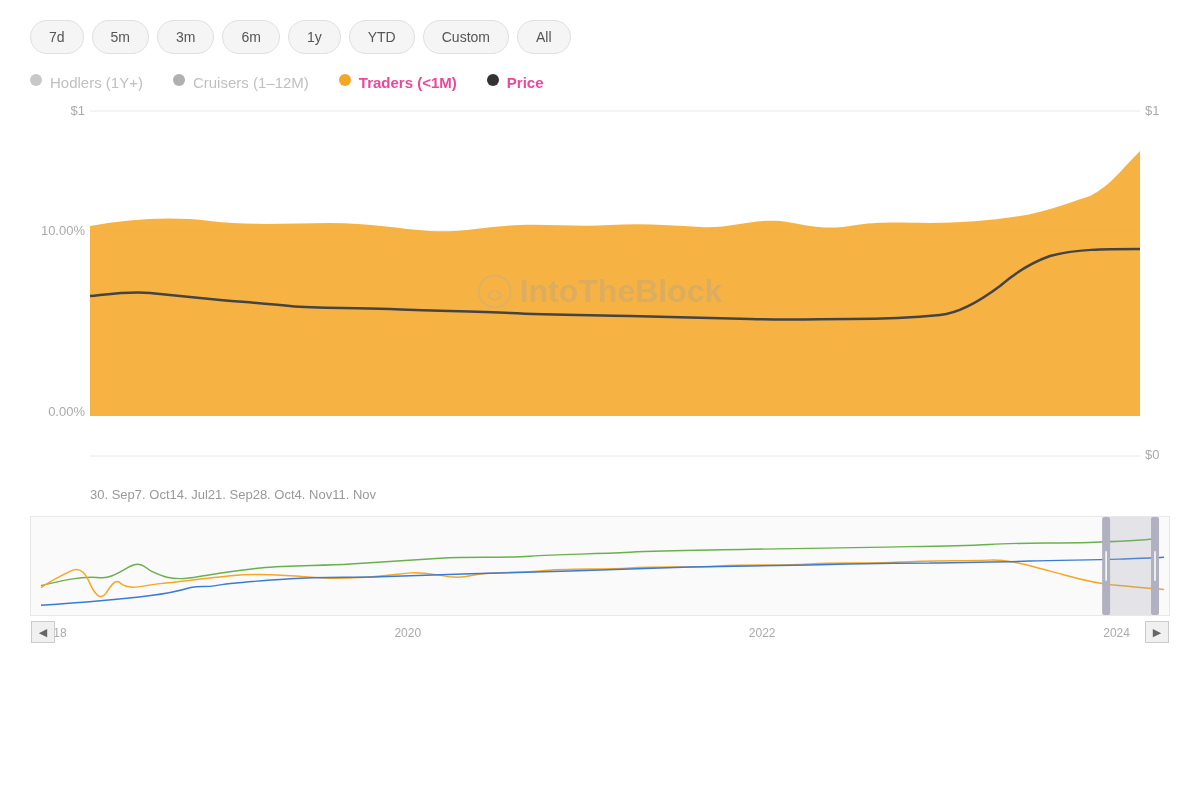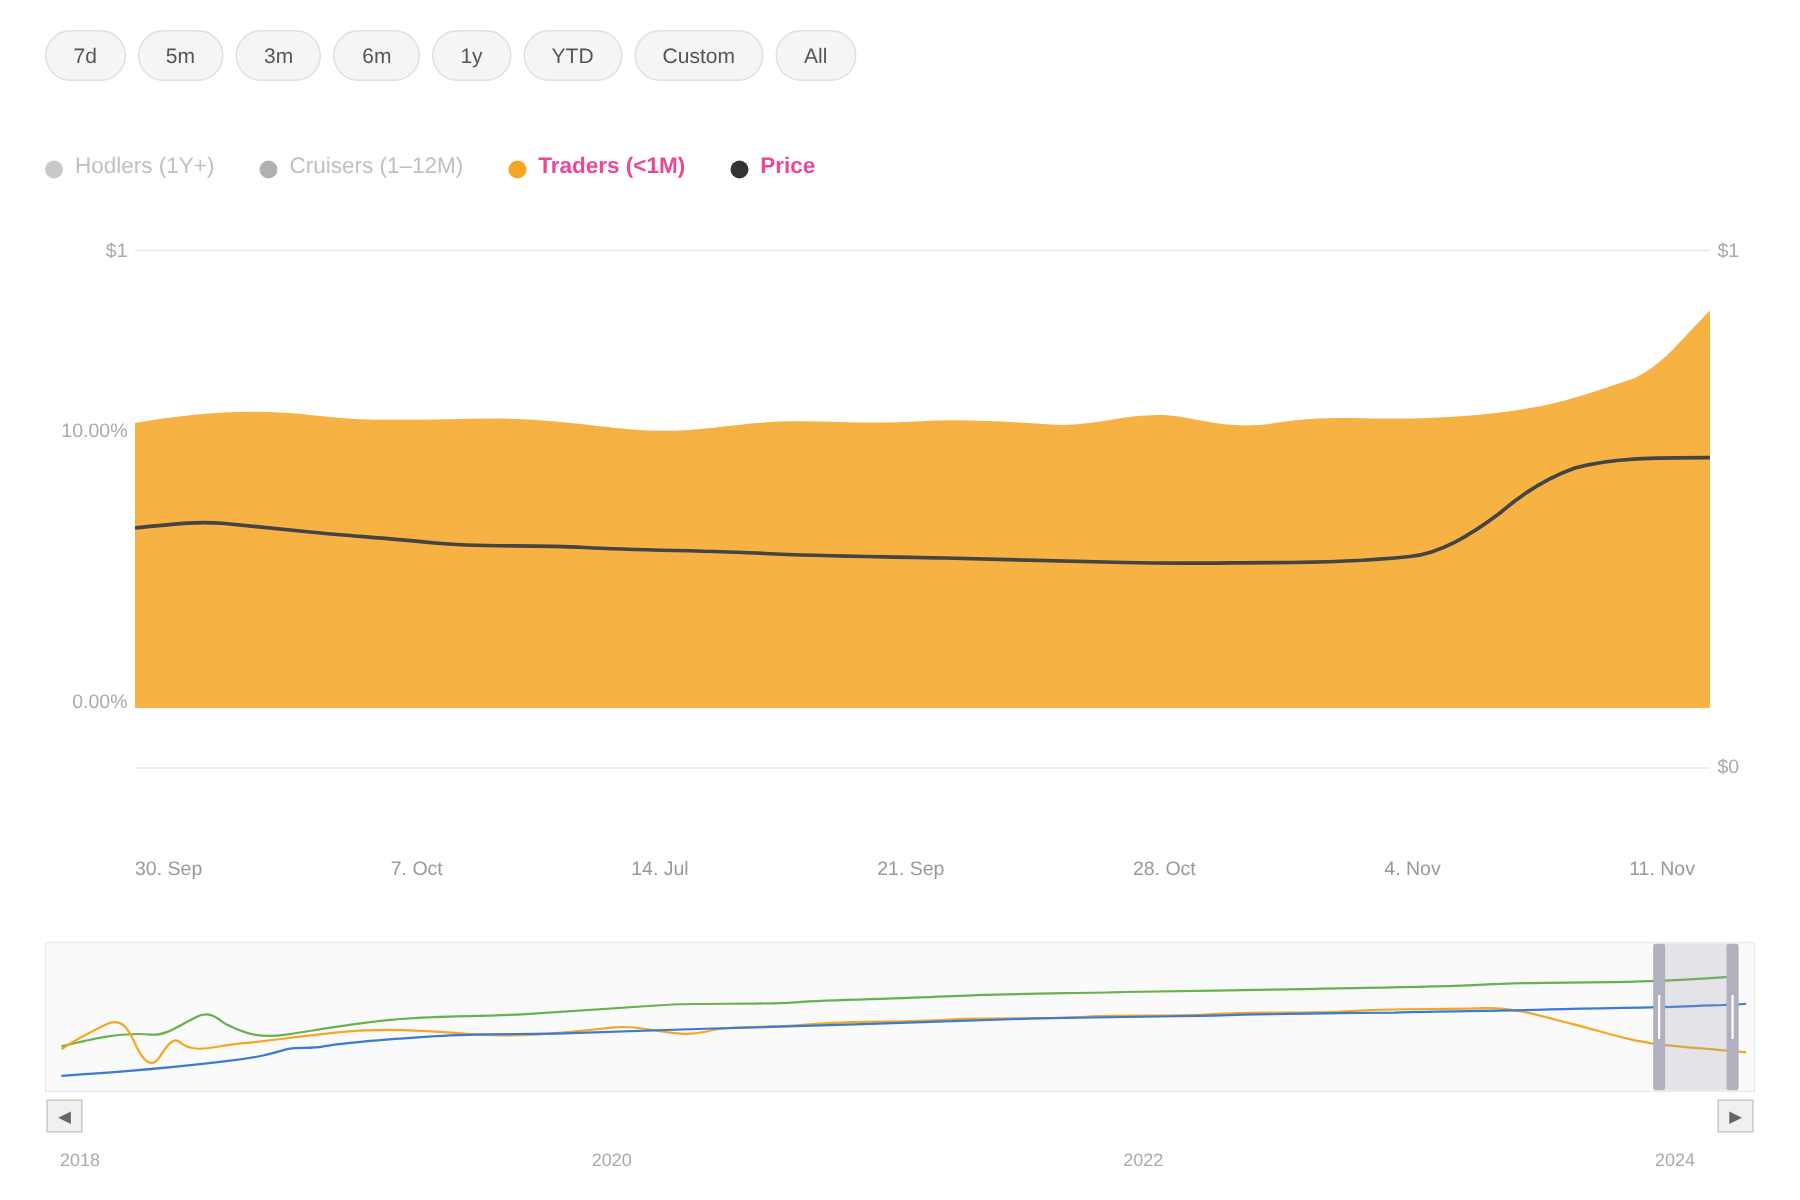--- a/index.html
+++ b/index.html
@@ -10,21 +10,20 @@
       height: 800px;
       overflow: hidden;
     }
 
     .container {
       width: 1200px;
       height: 586px;
       padding: 20px 30px 10px 30px;
       display: flex;
       flex-direction: column;
-      gap: 28px;
     }
 
     
     .time-buttons {
       display: flex;
       gap: 8px;
       margin-bottom: 20px;
       flex-wrap: nowrap;
       align-items: center;
     }
@@ -43,21 +42,21 @@
     
     .legend {
       display: flex;
       gap: 30px;
       margin-bottom: 10px;
       align-items: center;
     }
 
     .legend-item {
       display: flex;
-      align-items: flex-end;
+      align-items: flex-start;
       gap: 8px;
       font-size: 15px;
     }
 
     .legend-dot {
       width: 12px;
       height: 12px;
       border-radius: 50%;
     }
 
@@ -79,21 +78,20 @@
     }
 
     .main-chart-svg {
       width: 100%;
       height: 100%;
     }
 
     
     .x-axis-labels {
       display: flex;
-      justify-content: space-between;
       padding: 6px 40px 6px 60px;
       color: #999;
       font-size: 13px;
     }
 
     
     .mini-chart-wrapper {
       flex: 0 0 auto;
       height: 100px;
       position: relative;
@@ -181,20 +179,28 @@
       <span class="legend-label-active">Traders (&lt;1M)</span>
     </div>
     <div class="legend-item">
       <div class="legend-dot" style="background:#333;"></div>
       <span class="legend-label-active">Price</span>
     </div>
   </div>
 
   <div class="main-chart-wrapper">
     
+    <div class="watermark">
+      <svg width="34" height="34" viewBox="0 0 34 34" fill="none" style="opacity:0.3;">
+        <circle cx="17" cy="17" r="16" stroke="#aaa" stroke-width="2"></circle>
+        <path d="M10 22 Q17 10 24 22" stroke="#aaa" stroke-width="2" fill="none"></path>
+        <path d="M10 22 Q17 28 24 22" stroke="#aaa" stroke-width="2" fill="none"></path>
+      </svg>
+      <span style="color:rgba(160,160,160,0.3);font-size:32px;font-weight:600;">IntoTheBlock</span>
+    </div>
 
     <svg class="main-chart-svg" viewBox="0 0 1140 380" preserveAspectRatio="none">
 
       <line x1="60" y1="10" x2="1110" y2="10" stroke="#e8e8e8" stroke-width="1"></line>
       <line x1="60" y1="130" x2="1110" y2="130" stroke="#e8e8e8" stroke-width="1"></line>
       <line x1="60" y1="310" x2="1110" y2="310" stroke="#e8e8e8" stroke-width="1"></line>
       <line x1="60" y1="355" x2="1110" y2="355" stroke="#e8e8e8" stroke-width="1"></line>
 
       <text x="55" y="14" text-anchor="end" font-size="13" fill="#aaa">$1</text>
       <text x="55" y="134" text-anchor="end" font-size="13" fill="#aaa">10.00%</text>

